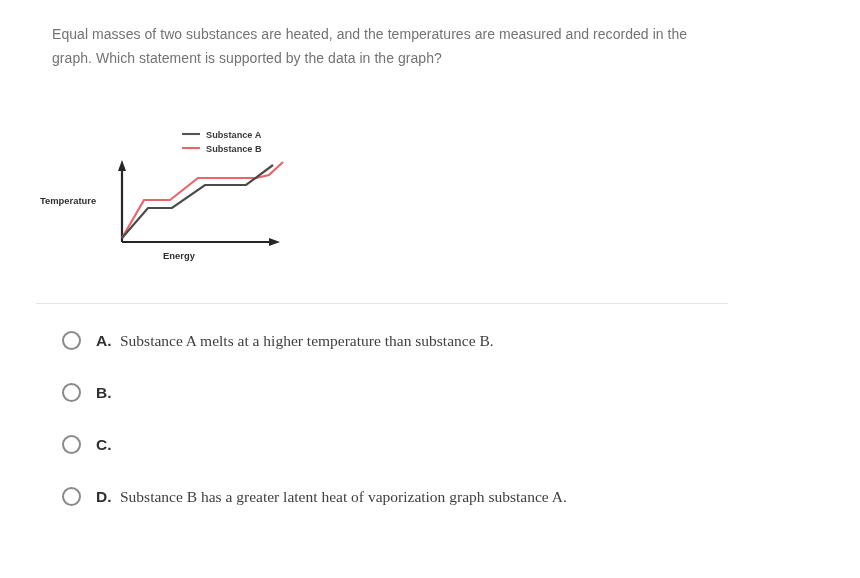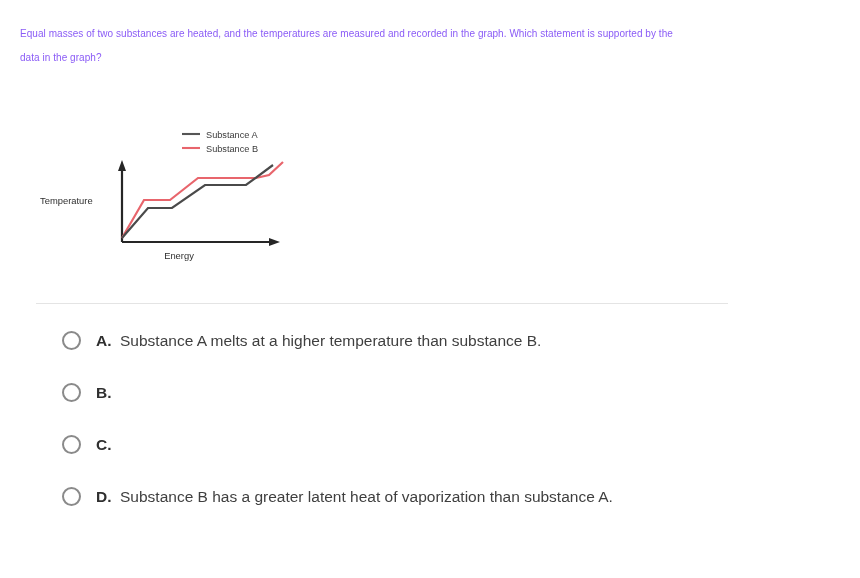--- a/index.html
+++ b/index.html
@@ -13,36 +13,37 @@
     background: #ffffff;
     font-family: "Liberation Sans", sans-serif;
     color: #3c3c3c;
     overflow: hidden;
     position: relative;
   }
 
   
   .stem {
     position: absolute;
-    left: 20px;
+    left: 52px;
     top: 22px;
     width: 672px;
-    font-size: 10px;
+    font-size: 14px;
     line-height: 24px;
-    color: #8b5cf6;
+    color: #737373;
     letter-spacing: 0.05px;
   }
 
   
   .figure {
     position: absolute;
     left: 30px;
     top: 115px;
     width: 300px;
     height: 160px;
+    font-weight: bold;
   }
   .figure svg { display: block; }
 
   
   .divider {
     position: absolute;
     left: 36px;
     top: 303px;
     width: 692px;
     height: 1px;
@@ -80,20 +81,21 @@
     line-height: 22px;
     color: #2f2f2f;
     width: 24px;
   }
   .opt-text {
     flex: 1 1 auto;
     font-size: 15.5px;
     line-height: 22px;
     color: #3f3f3f;
     max-width: 595px;
+    font-family: Liberation Serif, serif;
   }
 </style>
 </head>
 <body>
 
 <div class="stem">Equal masses of two substances are heated, and the temperatures are measured and recorded in the graph. Which statement is supported by the data in the graph?</div>
 
 <div class="figure">
   <svg width="300" height="160" viewBox="0 0 300 160">
 
@@ -141,16 +143,16 @@
   </div>
 
   <div class="option">
     <span class="radio"></span>
     <span class="opt-letter">C.</span>
   </div>
 
   <div class="option">
     <span class="radio"></span>
     <span class="opt-letter">D.</span>
-    <span class="opt-text">Substance B has a greater latent heat of vaporization than substance A.</span>
+    <span class="opt-text">Substance B has a greater latent heat of vaporization graph substance A.</span>
   </div>
 
 </div>
 
 </body></html>

